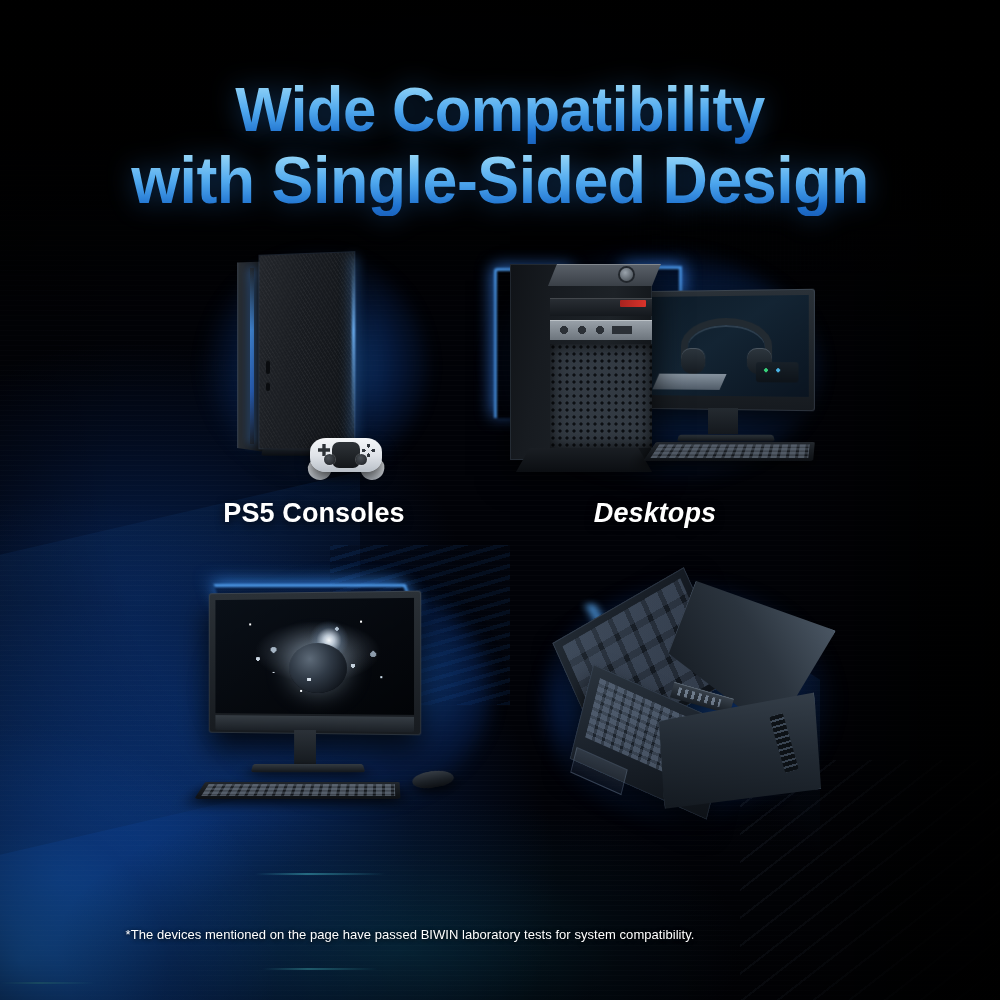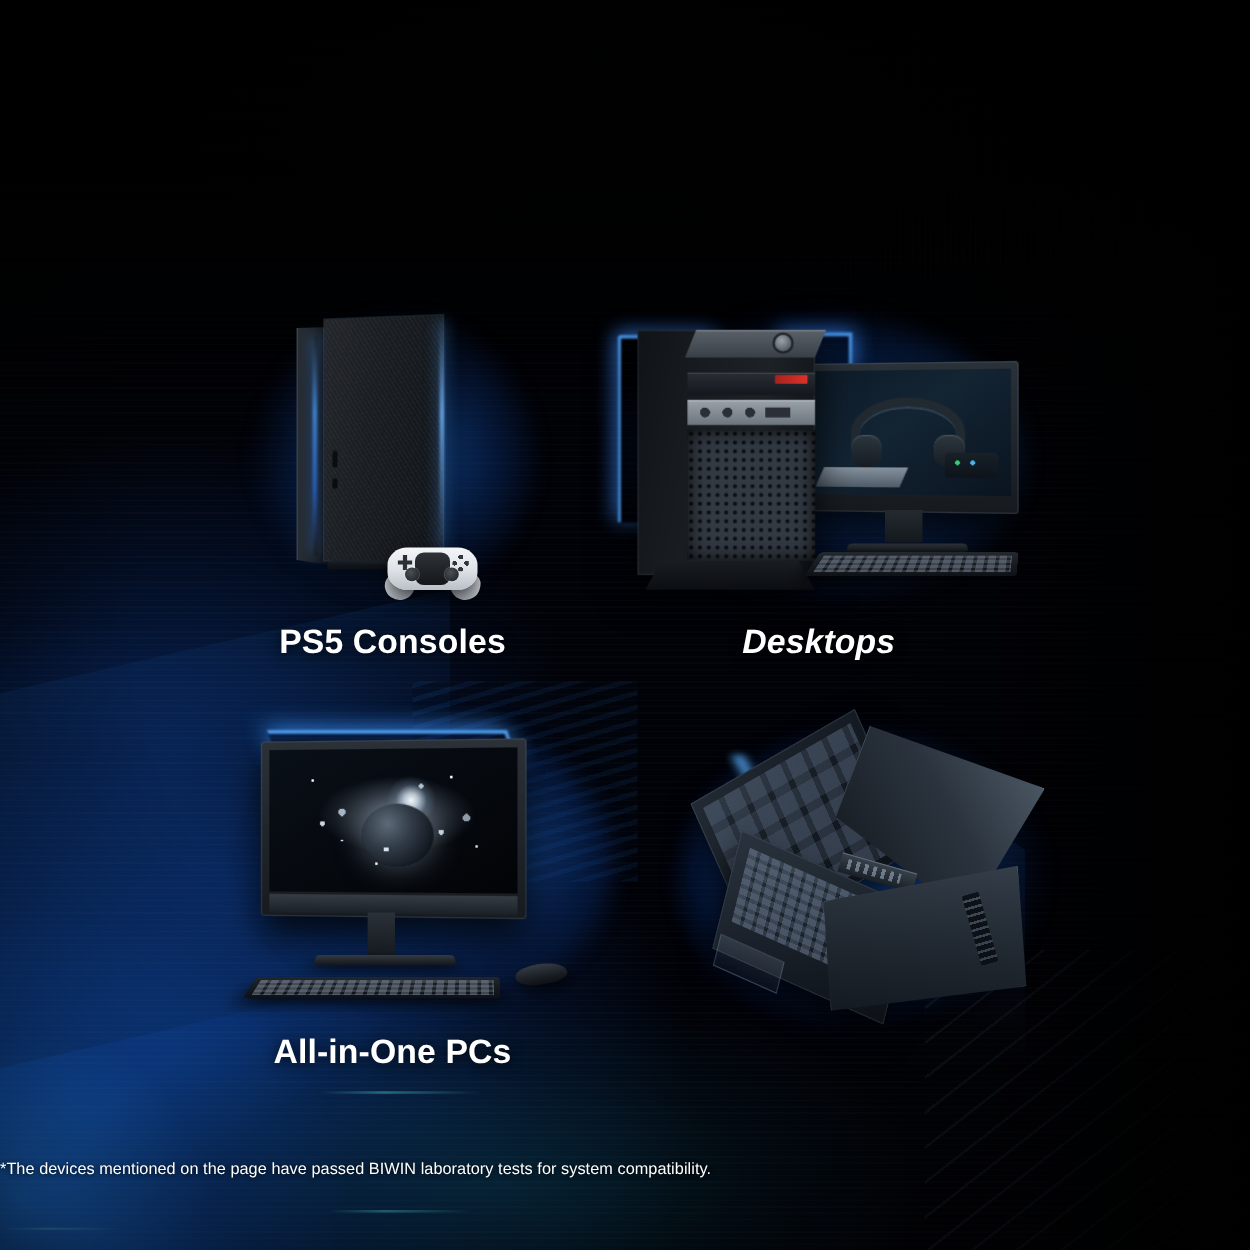--- a/index.html
+++ b/index.html
@@ -602,21 +602,21 @@
   .lt-b-vents {
     position:absolute; left:232px; top:132px; width:14px; height:58px;
     background:repeating-linear-gradient(to bottom, rgba(10,14,18,0.9) 0px, rgba(10,14,18,0.9) 4px, rgba(120,140,165,0.25) 4px, rgba(120,140,165,0.25) 6px);
     transform:rotate(-16deg);
     border-radius:2px;
   }
 
   
   #footnote {
     position:absolute; left:0; top:927px; width:820px;
-    z-index:7;
+    text-align:center; z-index:7;
     color:#ffffff;
     font-size:13px;
     letter-spacing:0.05px;
     text-shadow:0 1px 4px rgba(0,0,0,0.9);
   }
 </style>
 </head>
 <body>
 
 <div id="poster">
@@ -636,20 +636,24 @@
   <div class="hline" style="left:255px; top:873px; width:130px;"></div>
   <div class="hline" style="left:262px; top:968px; width:115px;"></div>
   <div class="hline" style="left:0px;   top:982px; width:95px;"></div>
 
   <div class="bg-layer bg-scanlines"></div>
   <div class="bg-layer bg-vlines"></div>
   <div class="bg-layer bg-shadow-r"></div>
   <div class="bg-layer bg-shadow-t"></div>
   <div class="bg-layer bg-vignette"></div>
 
+  <div id="heading">
+    <span class="title-line l1">Wide Compatibility</span>
+    <span class="title-line l2">with Single-Sided Design</span>
+  </div>
 
   <div id="grid">
 
     <div class="cell" id="cell-ps5">
       <div class="art">
         <div class="dev-glow ps5-glow"></div>
         <div class="ps5-fin"></div>
         <div class="ps5-strip"></div>
         <div class="ps5-body"></div>
         <div class="ps5-edge"></div>
@@ -710,21 +714,20 @@
             <div class="aio-debris"></div>
           </div>
           <div class="aio-chin"></div>
         </div>
         <div class="aio-neck"></div>
         <div class="aio-base"></div>
         <div class="aio-kb"></div>
         <div class="aio-mouse"></div>
       </div>
     </div>
-    <div class="caption" id="cap-aio">All-in-One PCs</div>
 
     <div class="cell" id="cell-laptop">
       <div class="art">
         <div class="dev-glow lt-glow"></div>
         <div class="lt-spark"></div>
         <div class="lt-a"></div>
         <div class="lt-a-base"></div>
         <div class="lt-a-pad"></div>
         <div class="lt-b"></div>
         <div class="lt-b-hinge"></div>

